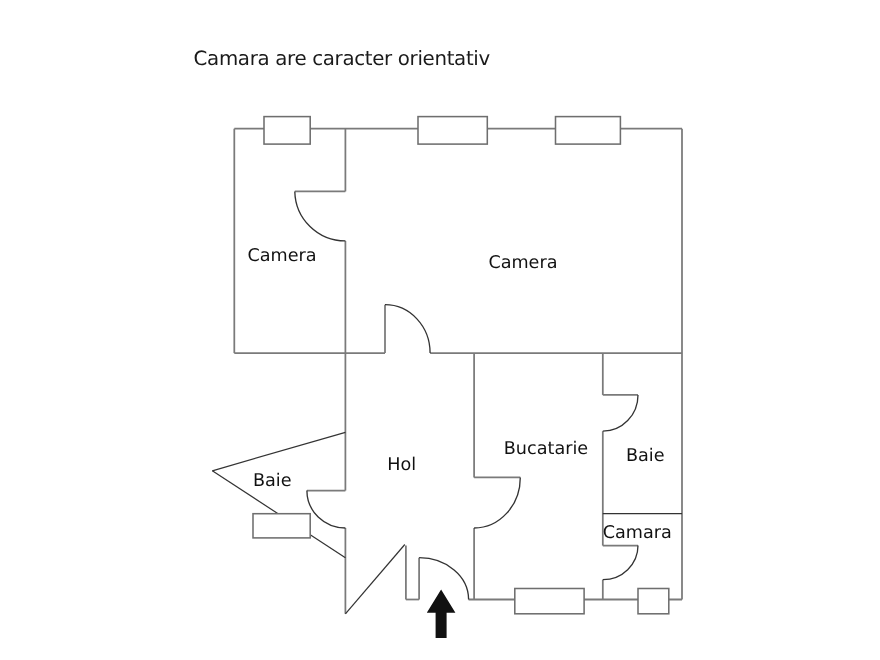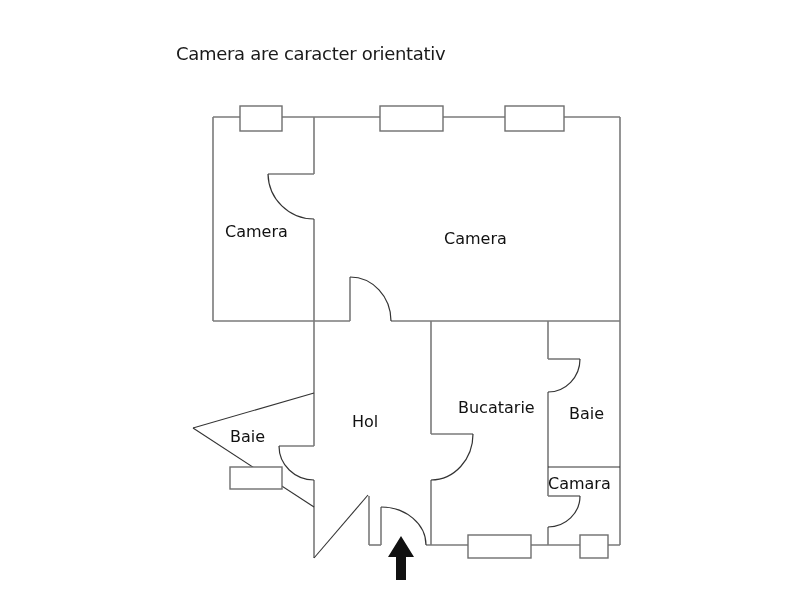--- a/index.html
+++ b/index.html
@@ -8,21 +8,21 @@
     .note { position: absolute; left: 176px; top: 43px; font-family: "DejaVu Sans", sans-serif; font-size: 18px; color: #1a1a1a; letter-spacing: -0.3px; white-space: nowrap; }
     .lbl { font-family: "DejaVu Sans", sans-serif; font-size: 16px; fill: #111111; }
     .wall { stroke: #7a7a7a; stroke-width: 1.6; fill: none; }
     .thin { stroke: #333333; stroke-width: 1.1; fill: none; }
     .win { stroke: #6e6e6e; stroke-width: 1.4; fill: #ffffff; }
     .door { stroke: #333333; stroke-width: 1.2; fill: none; }
   </style>
 </head>
 <body>
 
-<div class="note">Camera are caracter orientativ</div>
+<div class="note">Camara are caracter orientativ</div>
 
 <svg id="canvas" viewBox="0 0 800 600">
 
   <g>
 
     <line class="wall" x1="213" y1="117" x2="620" y2="117"></line>
 
     <line class="wall" x1="213" y1="117" x2="213" y2="321"></line>
 
     <line class="wall" x1="620" y1="117" x2="620" y2="545"></line>

